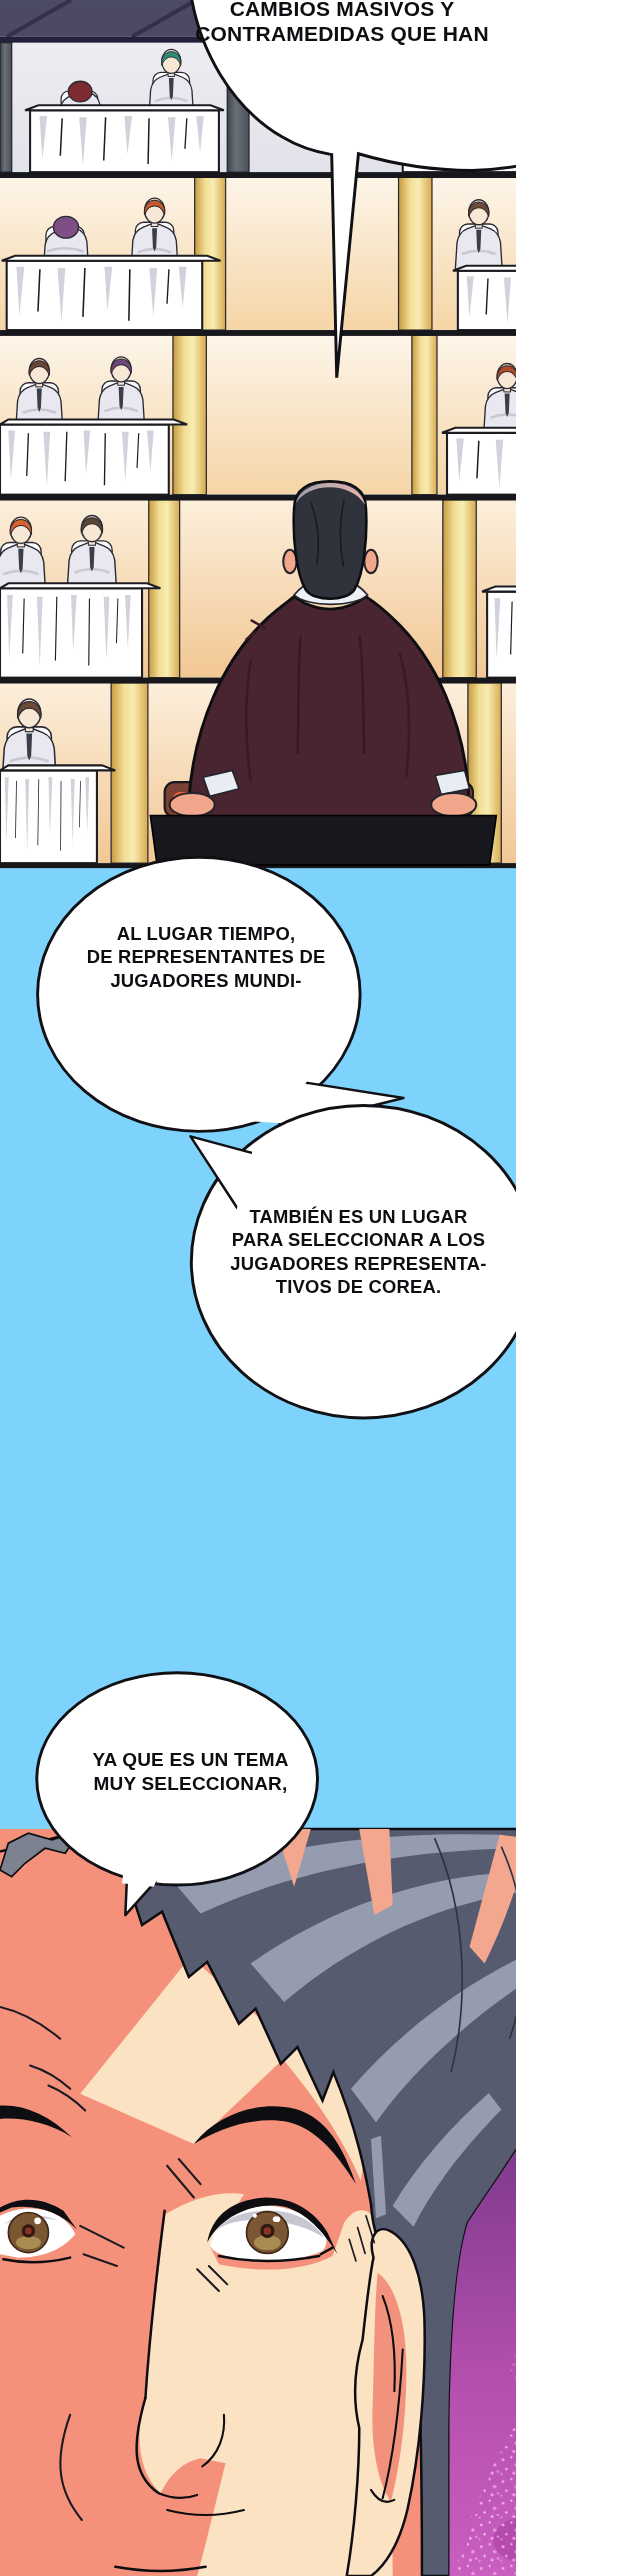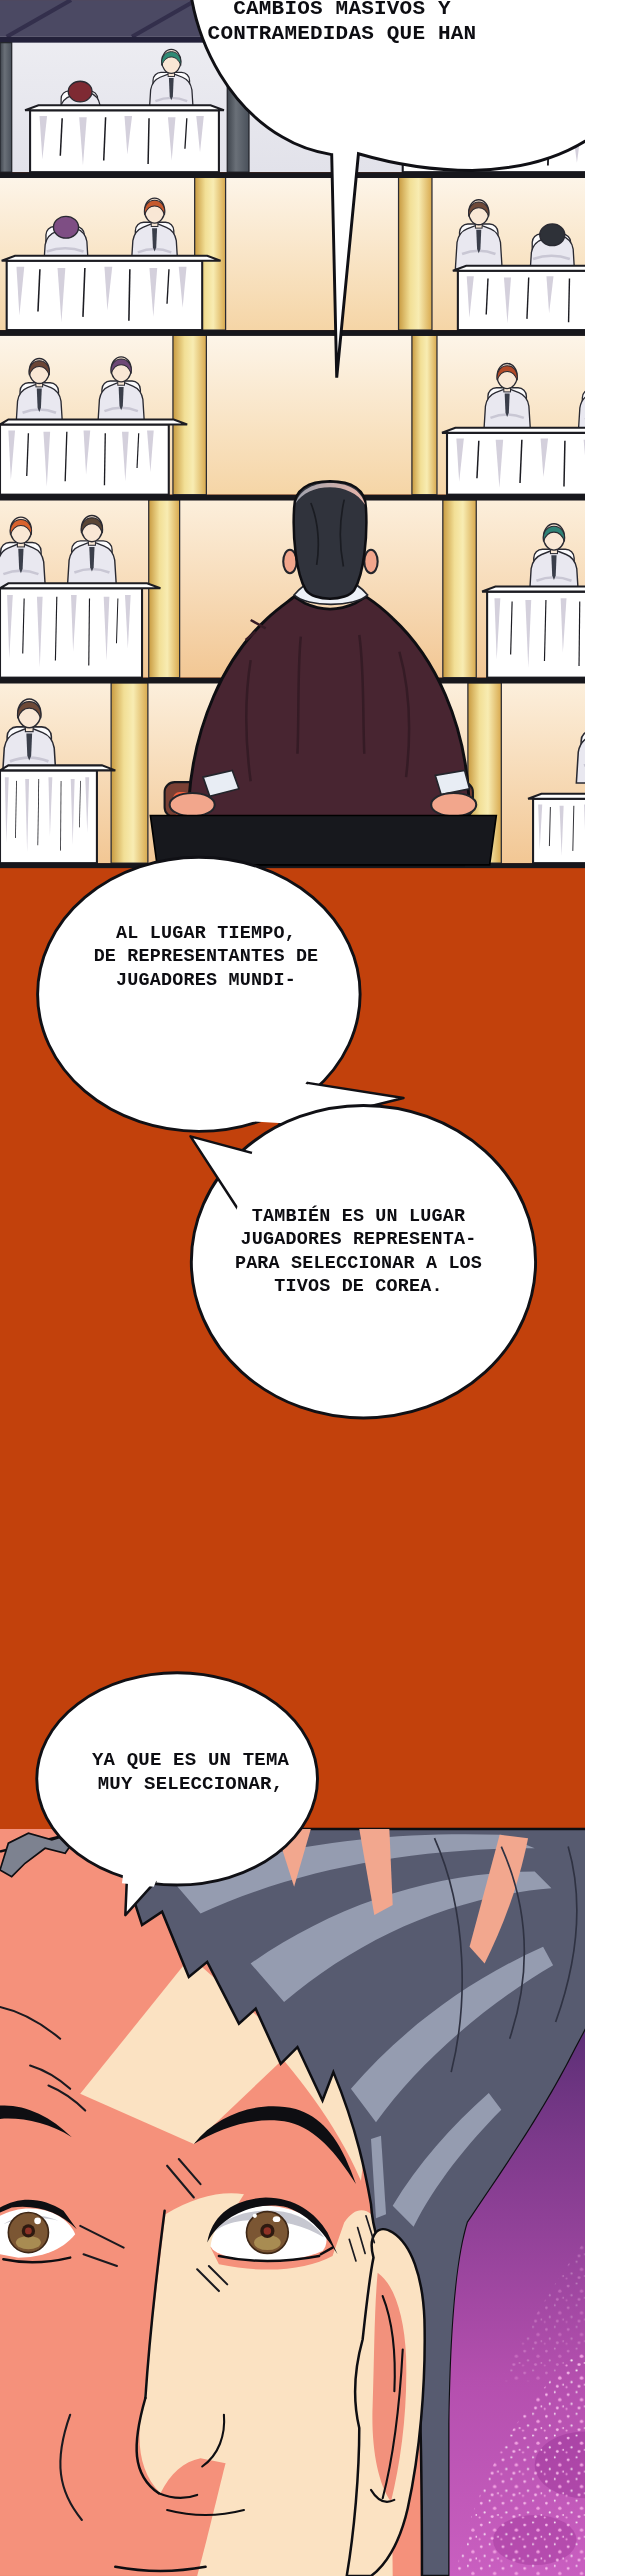--- a/index.html
+++ b/index.html
@@ -1,17 +1,17 @@
 <!DOCTYPE html>
 <html style="font-size:13.4px"><head>
 <meta charset="utf-8">
 <style>
   html,body{margin:0;padding:0;background:#ffffff;}
-  .page{position:relative;width:585px;height:2576px;background:#c2410c;overflow:hidden;
-        font-family:Liberation Mono, monospace;}
+  .page{position:relative;width:516px;height:2576px;background:#7dd3fc;overflow:hidden;
+        font-family:Liberation Sans, sans-serif;}
   .art{position:absolute;left:0;top:0;}
   .btxt{position:absolute;color:#0d0d12;font-weight:700;text-align:center;}
   .btxt div{white-space:nowrap;}
   .t1{font-size:21px;line-height:25px;letter-spacing:0.2px;}
   .t2{font-size:18.4px;line-height:23.4px;letter-spacing:0.2px;}
   .t3{font-size:18.4px;line-height:23.4px;letter-spacing:0.2px;}
   .t4{font-size:19px;line-height:24px;letter-spacing:0.2px;text-align:center;}
 </style>
 </head>
 <body>
@@ -385,22 +385,22 @@
 </div>
 
 <div class="btxt t2" style="left:64px;top:922px;width:284px;">
   <div>AL LUGAR TIEMPO,</div>
   <div>DE REPRESENTANTES DE</div>
   <div>JUGADORES MUNDI-</div>
 </div>
 
 <div class="btxt t3" style="left:208px;top:1205px;width:301px;">
   <div>TAMBIÉN ES UN LUGAR</div>
+  <div>PARA SELECCIONAR A LOS</div>
   <div>JUGADORES REPRESENTA-</div>
-  <div>PARA SELECCIONAR A LOS</div>
   <div>TIVOS DE COREA.</div>
 </div>
 
 <div class="btxt t4" style="left:65px;top:1748px;width:251px;">
   <div>YA QUE ES UN TEMA</div>
   <div>MUY SELECCIONAR,</div>
 </div>
 </div>
 
 

